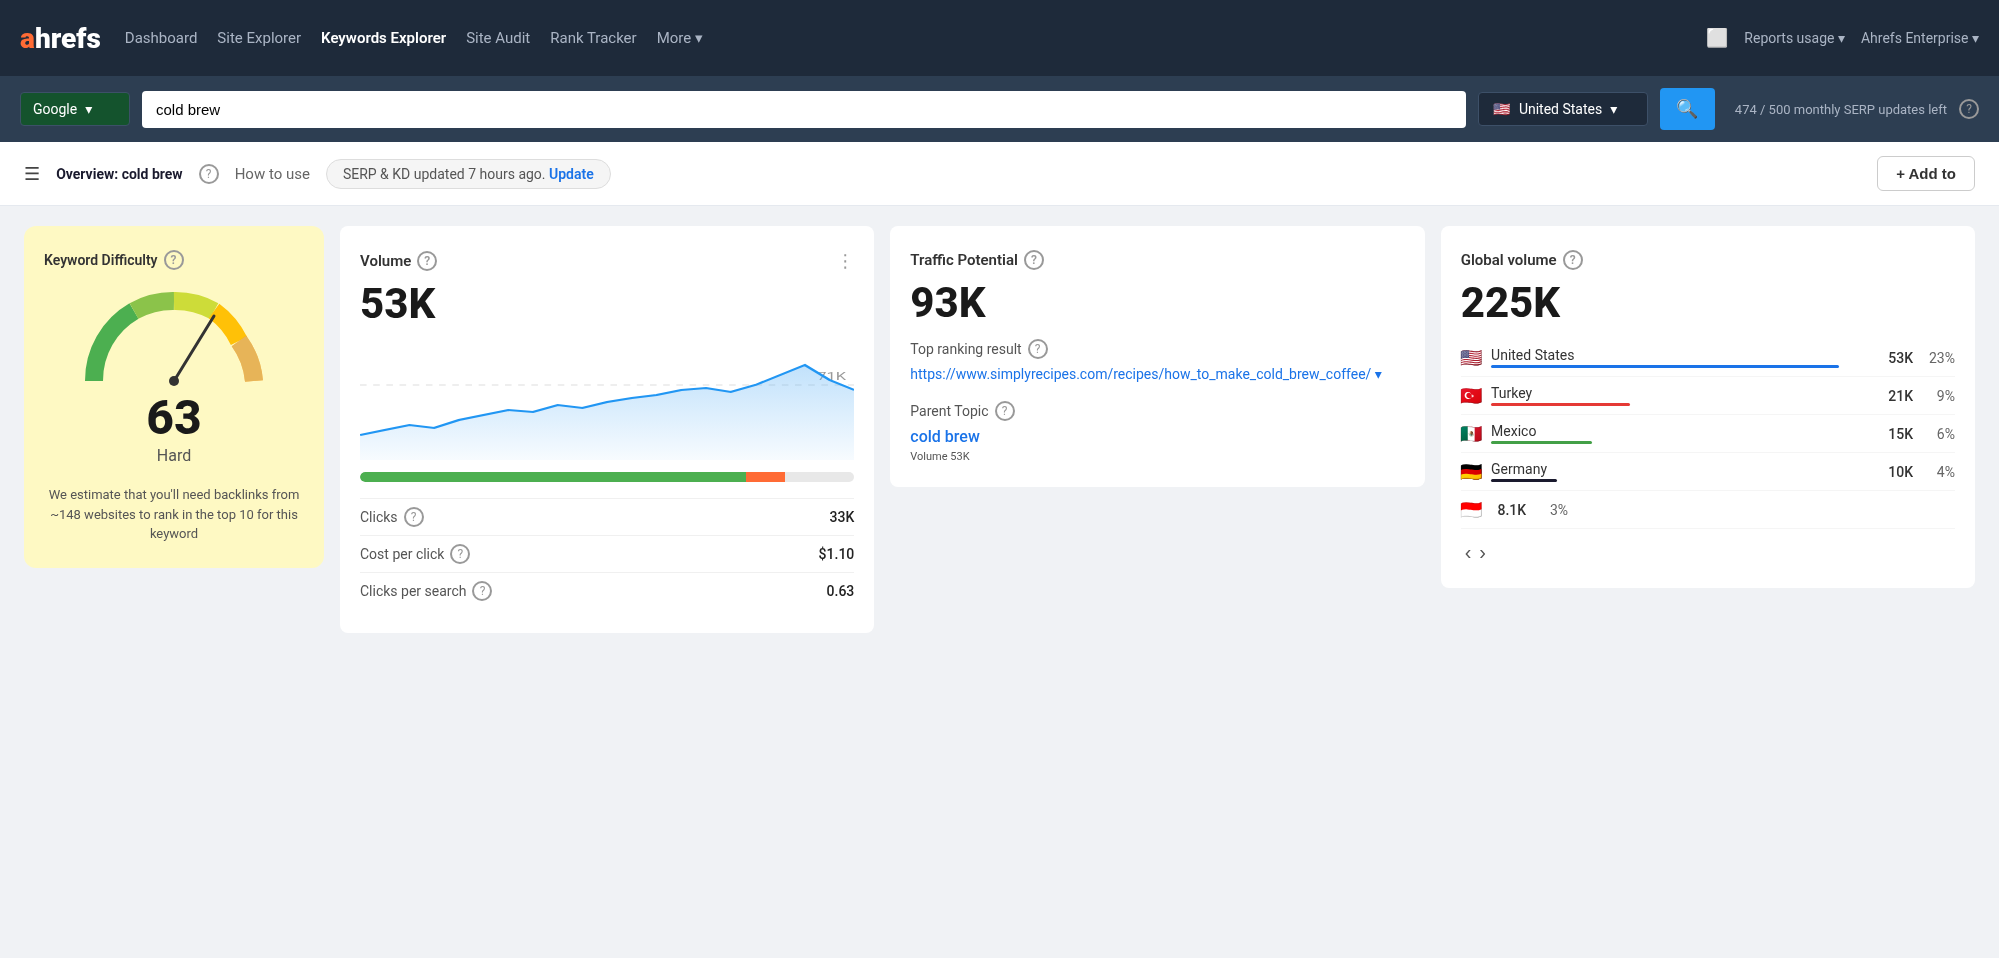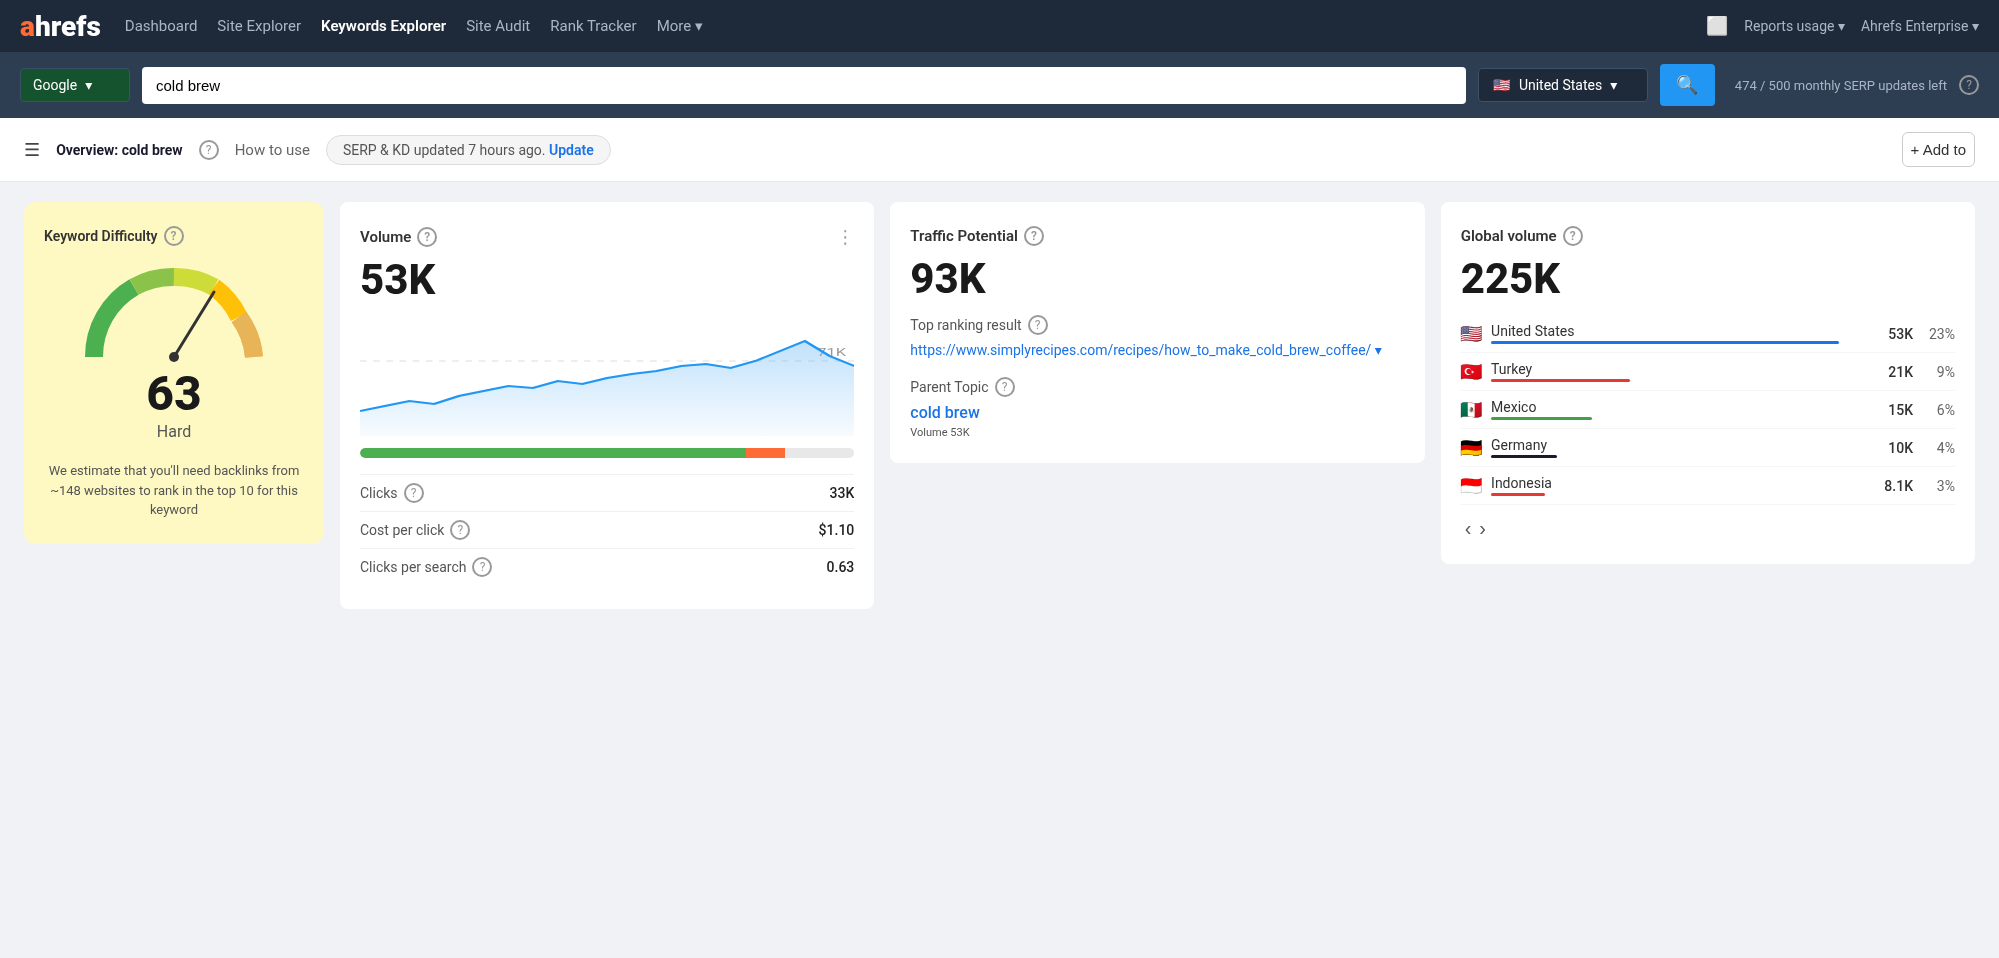--- a/index.html
+++ b/index.html
@@ -4,21 +4,21 @@
   <style>
     * { box-sizing: border-box; margin: 0; padding: 0; }
     body { font-family: -apple-system, BlinkMacSystemFont, 'Segoe UI', Roboto, sans-serif; background: #f0f2f5; }
 
     
     .top-nav {
       background: #1e2a3a;
       display: flex;
       align-items: center;
       padding: 0 20px;
-      height: 52px;
+      height: 76px;
       gap: 24px;
     }
     .logo {
       font-size: 28px;
       font-weight: 900;
       color: white;
     }
     .logo span { color: #ff6b35; }
     .nav-links { display: flex; gap: 20px; align-items: flex-end; }
     .nav-link {
@@ -163,25 +163,25 @@
     .update-badge .update-link {
       color: #1a73e8;
       font-weight: 600;
       cursor: pointer;
     }
     .add-to-btn {
       margin-left: auto;
       border: 1px solid #ccc;
       background: white;
       border-radius: 6px;
-      padding: 8px 8px;
+      padding: 8px 18px;
       font-size: 15px;
       cursor: pointer;
       color: #333;
-      font-weight: 400;
+      font-weight: 700;
     }
 
     
     .cards-container {
       display: flex;
       gap: 16px;
       padding: 20px 24px;
       align-items: flex-start;
     }
 
@@ -593,24 +593,20 @@
       <span class="country-flag">🇩🇪</span>
       <div class="country-name">
         <div>Germany</div>
         <div class="country-bar" style="background:#1a1a2e;width:17%"></div>
       </div>
       <span class="country-vol">10K</span>
       <span class="country-pct">4%</span>
     </div>
         <div class="country-row">
       <span class="country-flag">🇮🇩</span>
-      <div class="country-name">
-        <div>Indonesia</div>
-        <div class="country-bar" style="background:#e53935;width:14%"></div>
-      </div>
       <span class="country-vol">8.1K</span>
       <span class="country-pct">3%</span>
     </div>
       </div>
 
     <div class="nav-arrows">
       <button class="nav-arrow">‹</button>
       <button class="nav-arrow">›</button>
     </div>
   </div>

